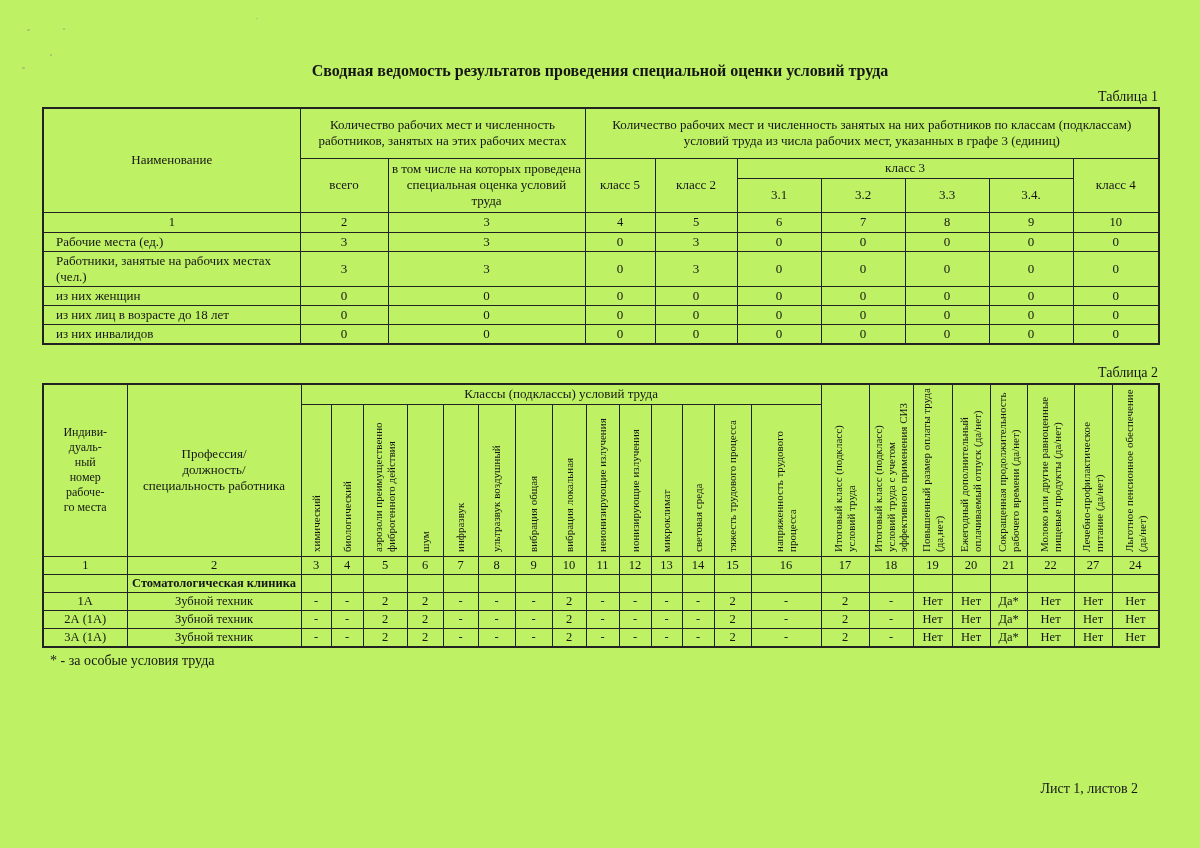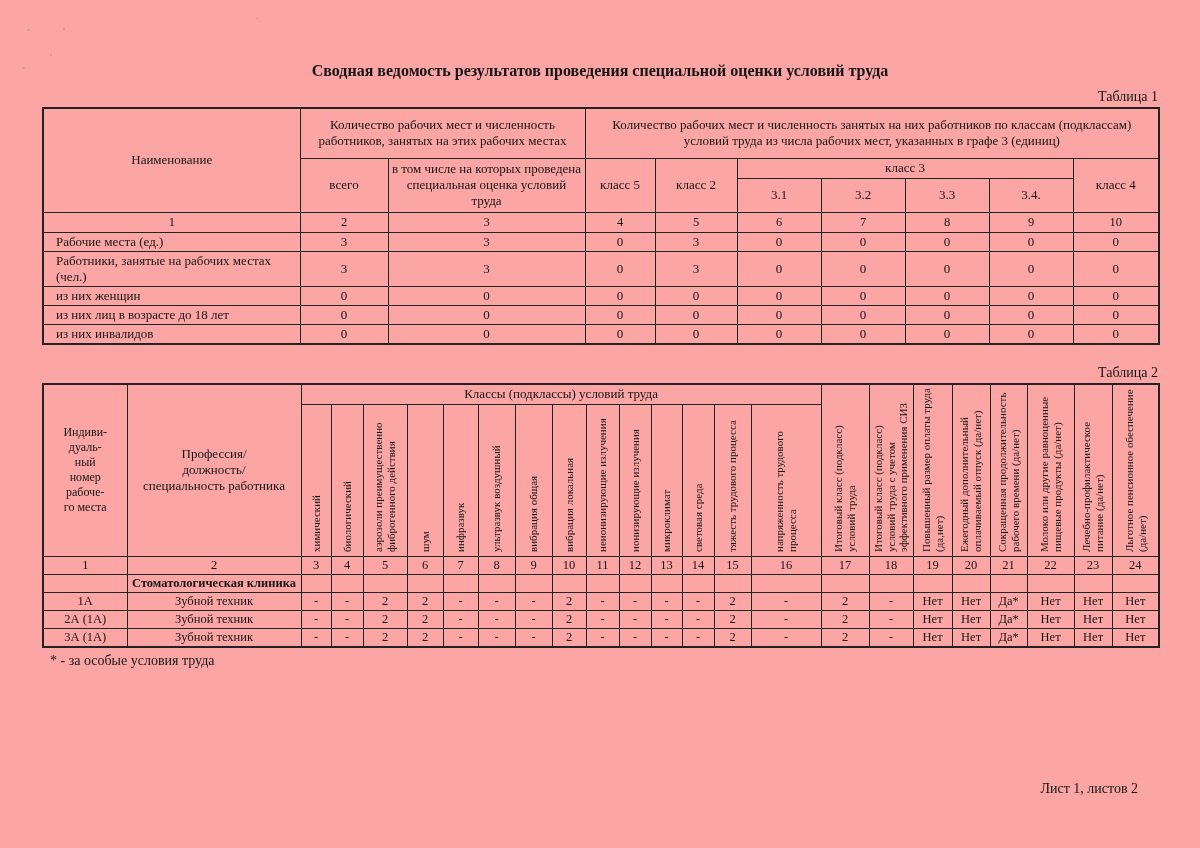--- a/index.html
+++ b/index.html
@@ -1,18 +1,18 @@
 <!DOCTYPE html>
 <html><head>
 <meta charset="utf-8">
 <style>
   html,body { margin:0; padding:0; }
   .page {
     position:relative; width:1200px; height:848px;
-    background:#fca5a5; color:#151515; overflow:hidden;
+    background:#bef264; color:#151515; overflow:hidden;
     font-family:"Liberation Serif","DejaVu Serif",serif;
   }
   .speck { position:absolute; background:#8f8f8f; opacity:.55; border-radius:50%; }
 
   .title { margin:62px 0 0 0; text-align:center; font-weight:bold; font-size:16px; }
   .org   { margin:20px 0 0 0; text-align:center; font-weight:bold; font-size:16px; }
   .org .uline { text-decoration:underline; }
   .cap   { width:1116px; margin:9px 0 2px 42px; text-align:right; font-size:14px; }
   .cap2  { margin-top:20px; }
 
@@ -248,21 +248,21 @@
           <td class="num">13</td>
           <td class="num">14</td>
           <td class="num">15</td>
           <td class="num">16</td>
           <td class="num">17</td>
           <td class="num">18</td>
           <td class="num">19</td>
           <td class="num">20</td>
           <td class="num">21</td>
           <td class="num">22</td>
-          <td class="num">23</td>
+          <td class="num">27</td>
           <td class="num">24</td>
         </tr>
     <tr style="height:17px">
       <td></td>
       <td class="sect">Стоматологическая клиника</td>
     <td></td>
           <td></td>
           <td></td>
           <td></td>
           <td></td>

